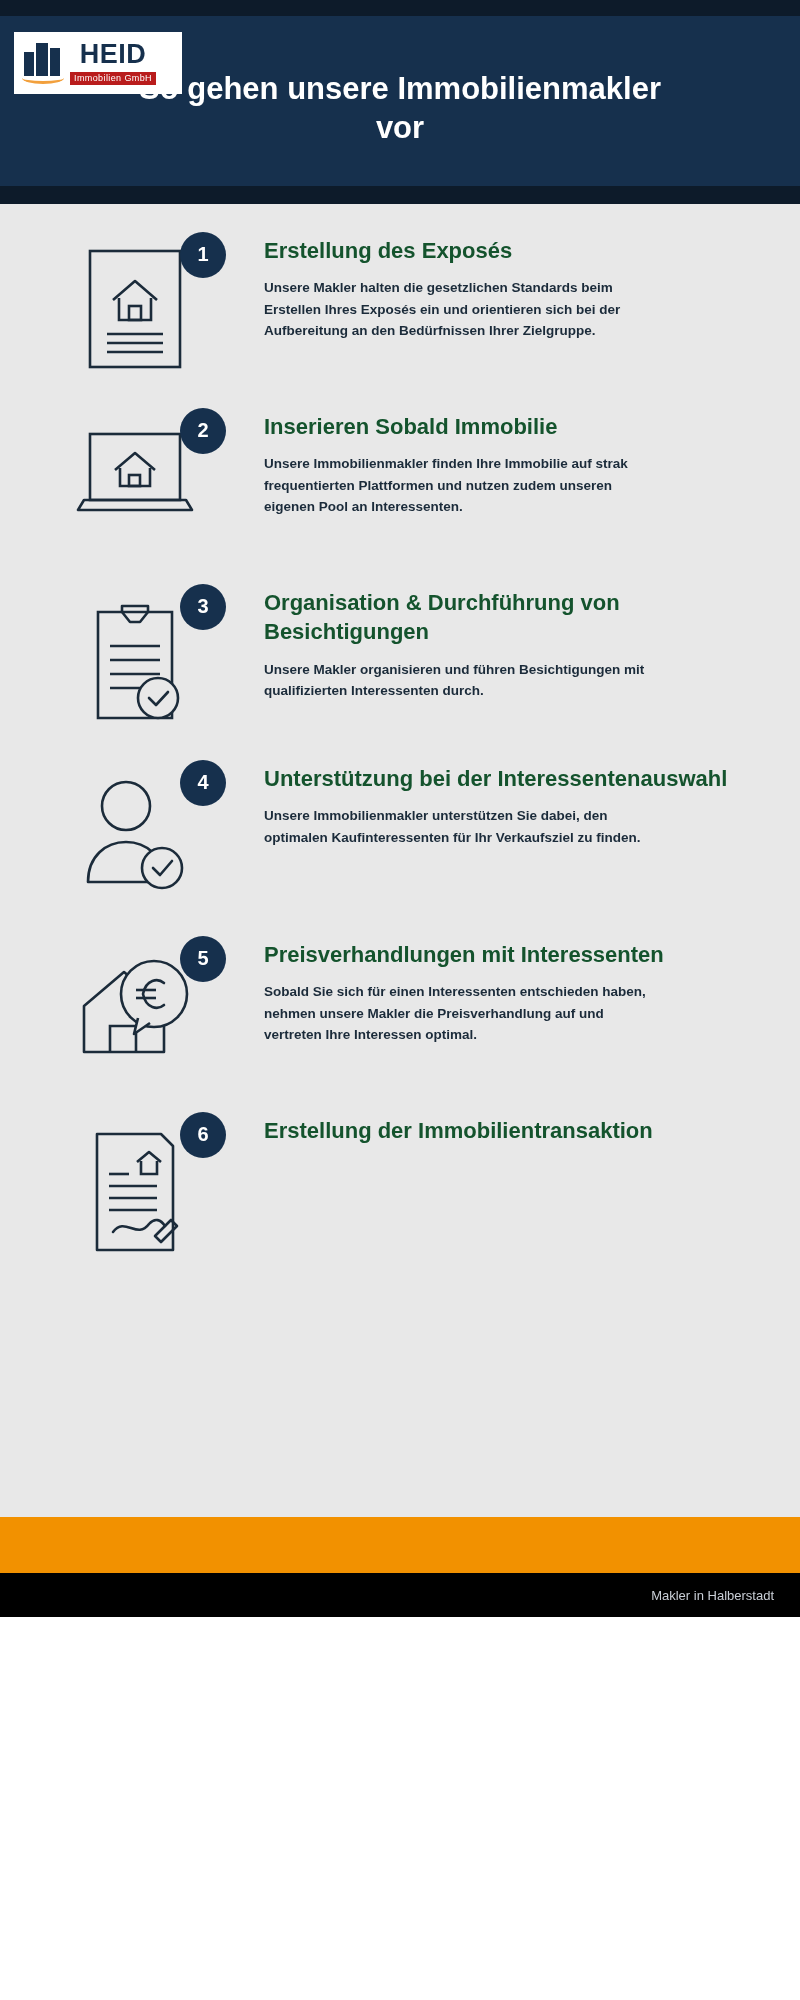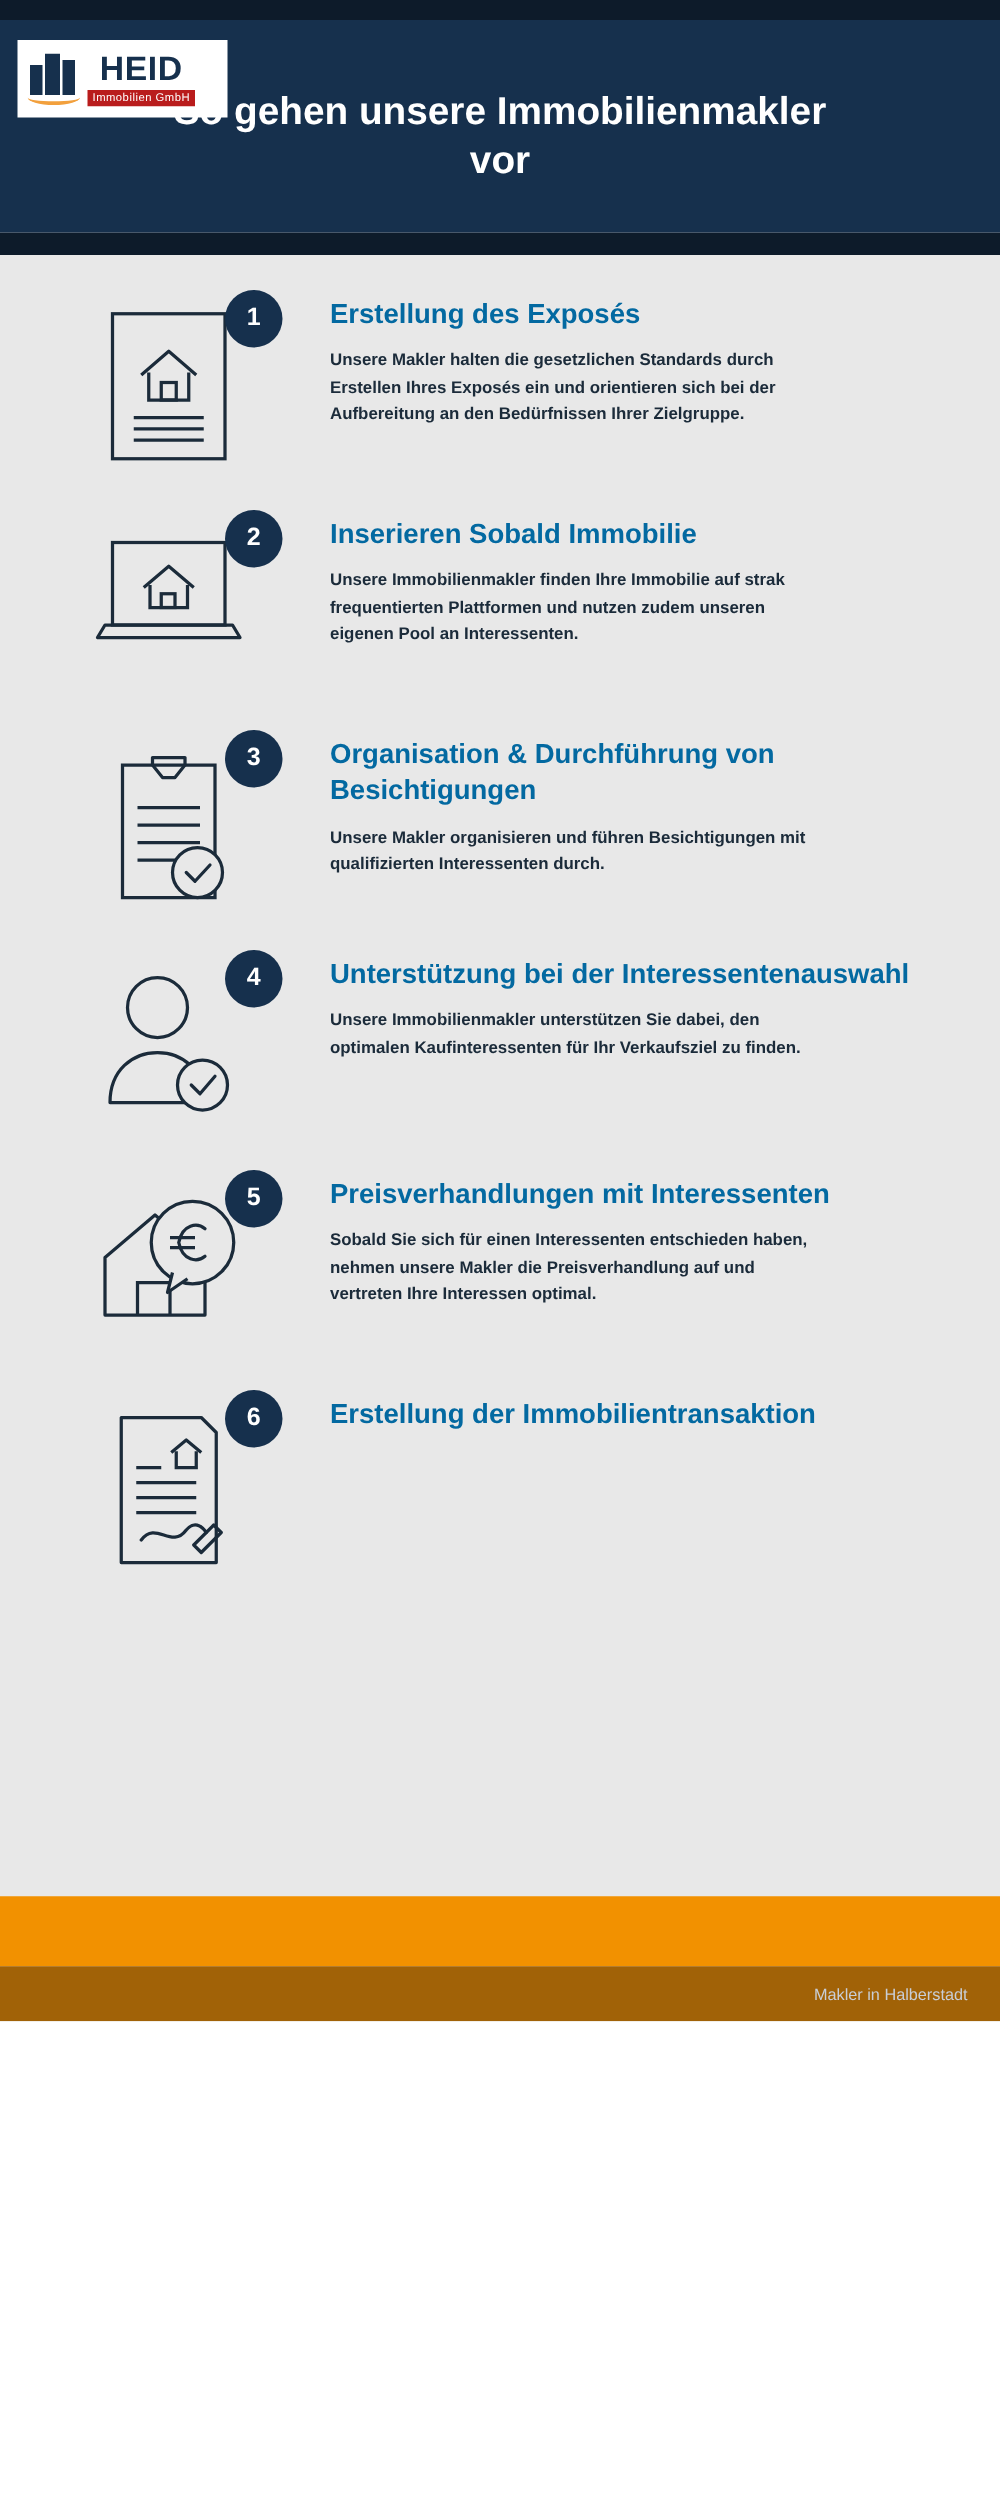--- a/index.html
+++ b/index.html
@@ -132,21 +132,21 @@
     border-radius: 50%;
     background: #16304d;
     color: #ffffff;
     font-size: 20px;
     font-weight: bold;
     display: flex;
     align-items: center;
     justify-content: center;
   }
   .step-title {
-    color: #0369a1;
+    color: #14532d;
     font-size: 22px;
     font-weight: bold;
     line-height: 1.35;
     padding-left: 36px;
     padding-top: 6px;
   }
   .step-desc {
     color: #1b2b3a;
     font-size: 13.5px;
     font-weight: bold;
@@ -160,21 +160,21 @@
   .footer {
     position: absolute;
     left: 0; bottom: 0;
     width: 100%;
   }
   .footer-orange {
     background: #f29100;
     height: 56px;
   }
   .footer-dark {
-    background: #a16207;
+    background: #000000;
     height: 44px;
     color: #c9ced6;
     font-size: 13px;
     display: flex;
     align-items: center;
     justify-content: flex-end;
     padding-right: 26px;
   }
 </style>
 </head>
@@ -211,21 +211,21 @@
           <path d="M32 50 V72 H64 V50"></path>
           <rect x="42" y="58" width="12" height="14"></rect>
           <line x1="20" y1="86" x2="76" y2="86"></line>
           <line x1="20" y1="95" x2="76" y2="95"></line>
           <line x1="20" y1="104" x2="76" y2="104"></line>
         </svg>
       </div>
       <div class="text-col">
         <div class="badge">1</div>
         <div class="step-title">Erstellung des Exposés</div>
-        <div class="step-desc">Unsere Makler halten die gesetzlichen Standards durch Erstellen Ihres Exposés ein und orientieren sich bei der Aufbereitung an den Bedürfnissen Ihrer Zielgruppe.</div>
+        <div class="step-desc">Unsere Makler halten die gesetzlichen Standards beim Erstellen Ihres Exposés ein und orientieren sich bei der Aufbereitung an den Bedürfnissen Ihrer Zielgruppe.</div>
       </div>
     </div>
 
     <div class="step">
       <div class="icon-col">
         <svg width="122" height="104" viewBox="0 0 122 104" fill="none" stroke="#1b2b3a" stroke-width="2.6">
           <rect x="16" y="10" width="90" height="66"></rect>
           <path d="M4 86 H118 L112 76 H10 Z" stroke-linejoin="round"></path>
           <path d="M41 46 L61 29 L81 46" stroke-linejoin="round"></path>
           <path d="M46 44 V62 H76 V44"></path>

